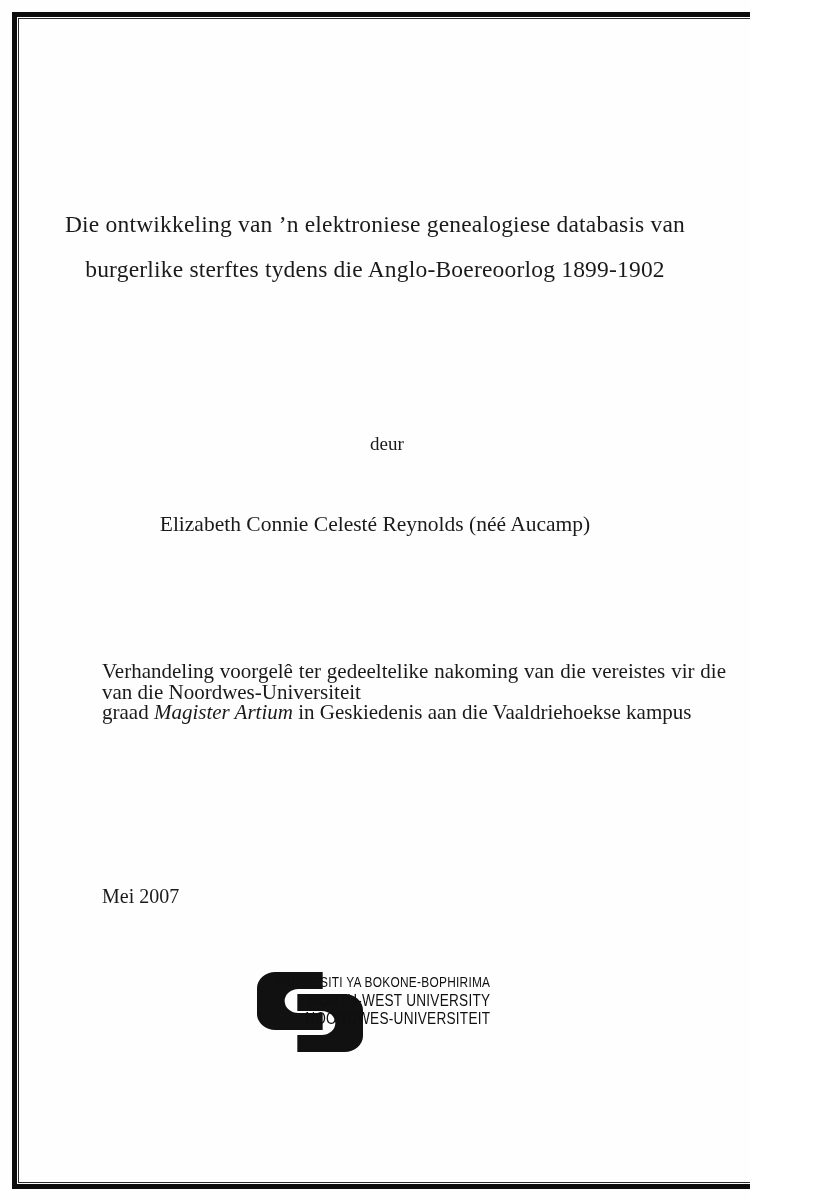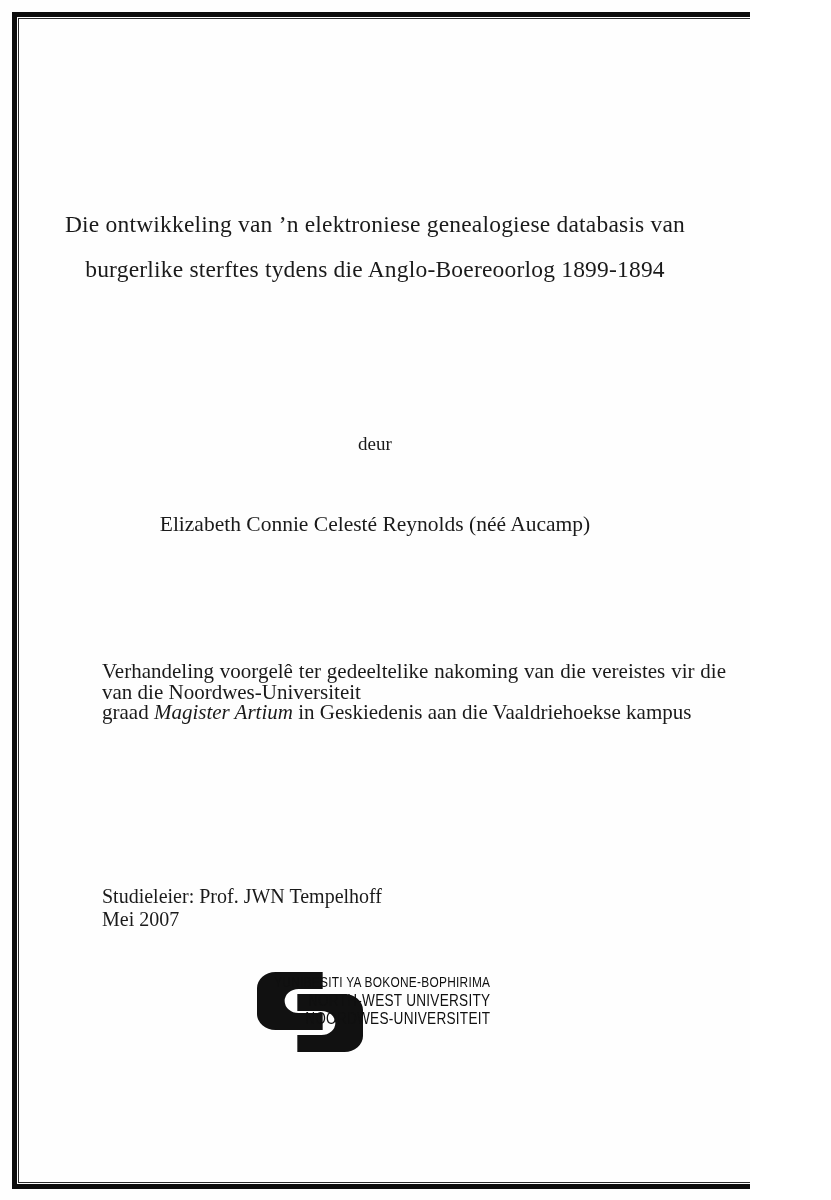--- a/index.html
+++ b/index.html
@@ -23,21 +23,21 @@
     border:1px solid #2b2b2b;
   }
   .title {
     position:absolute; top:202px; left:0; width:100%;
     text-align:center;
     font-size:23.5px; line-height:45px;
     letter-spacing:0.2px;
   }
   .byline {
     position:absolute; top:433px; left:0; width:100%;
-    text-align:center; font-size:19px;
+    text-align:center; font-size:19px;padding-left:12px;
   }
   .author {
     position:absolute; top:512px; left:0; width:100%;
     text-align:center; font-size:21.5px;
   }
   .statement {
     position:absolute; top:661px; left:102px; width:624px;
     font-size:21px; line-height:20.7px;
   }
   .statement .jline { text-align:justify; text-align-last:justify; }
@@ -63,35 +63,34 @@
 <body>
 
 <div class="page">
 
   <div class="frame">
     <div class="frame-inner"></div>
   </div>
 
   <div class="title">
     <div>Die ontwikkeling van ’n elektroniese genealogiese databasis van</div>
-    <div>burgerlike sterftes tydens die Anglo-Boereoorlog 1899-1894</div>
+    <div>burgerlike sterftes tydens die Anglo-Boereoorlog 1899-1902</div>
   </div>
 
   <div class="byline">deur</div>
 
   <div class="author">Elizabeth Connie Celesté Reynolds (néé Aucamp)</div>
 
   <div class="statement">
     <div class="jline">Verhandeling voorgelê ter gedeeltelike nakoming van die vereistes vir die</div>
     <div class="nline">van die Noordwes-Universiteit</div>
     <div class="nline"><span>graad </span><i>Magister Artium</i><span> in Geskiedenis aan die Vaaldriehoekse kampus</span></div>
   </div>
 
   <div class="supervisor">
-    <div>Studieleier: Prof. JWN Tempelhoff</div>
     <div>Mei 2007</div>
   </div>
 
   <svg class="logo-mark" width="106" height="80" viewBox="0 0 92 80" preserveAspectRatio="none" aria-hidden="true">
     <path d="M57,0 L16,0 A16,16 0 0 0 0,16 L0,42 A16,16 0 0 0 16,58 L57,58 L57,41 L36,41 A12,12 0 0 1 36,17 L57,17 Z" fill="#111111"></path>
     <path d="M35,22 L76,22 A16,16 0 0 1 92,38 L92,64 A16,16 0 0 1 76,80 L35,80 L35,63 L56,63 A12,12 0 0 0 56,39 L35,39 Z" fill="#111111"></path>
   </svg>
 
   <div class="logo-text">
     <div class="l1">YUNIBESITI YA BOKONE-BOPHIRIMA</div>

